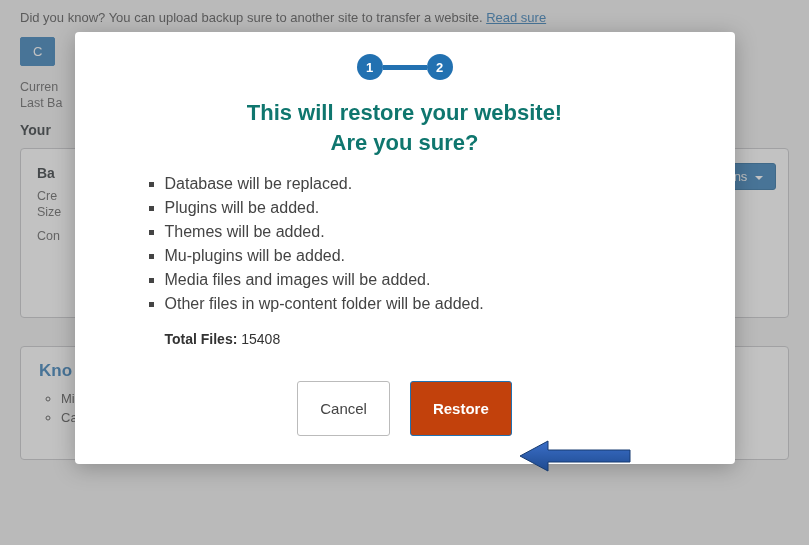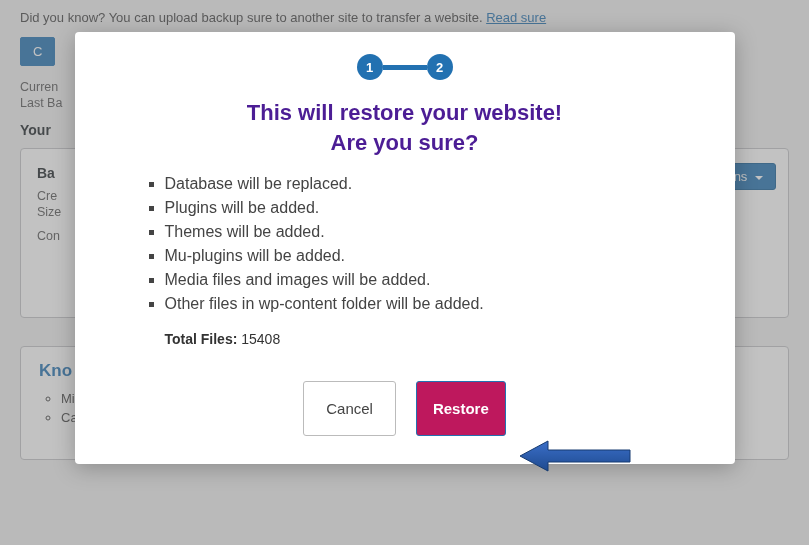--- a/index.html
+++ b/index.html
@@ -110,21 +110,21 @@
     display: flex;
     align-items: center;
     justify-content: center;
   }
   .step-line {
     width: 44px; height: 5px;
     background: #2271b1;
   }
   .modal-title {
     text-align: center;
-    color: #4c1d95;
+    color: #0f766e;
     font-weight: 800;
     font-size: 22px;
     line-height: 1.35;
     font-family: Verdana, Geneva, sans-serif;
     margin-bottom: 18px;
   }
   .modal-list {
     margin-left: 56px;
     font-family: Verdana, Geneva, sans-serif;
     font-size: 16px;
@@ -152,24 +152,24 @@
     background: #fff;
     border: 1px solid #bbb;
     color: #444;
     padding: 18px 22px;
     font-size: 15px;
     border-radius: 3px;
     cursor: pointer;
     font-family: Verdana, Geneva, sans-serif;
   }
   .btn-restore {
-    background: #be185d;
+    background: #c2410c;
     border: 1px solid #2271b1;
     color: #fff;
-    padding: 9px 16px;
+    padding: 9px 22px;
     font-size: 15px;
     font-weight: 600;
     border-radius: 3px;
     cursor: pointer;
     font-family: Verdana, Geneva, sans-serif;
   }
   .arrow {
     position: absolute;
     left: 520px;
     top: 438px;

